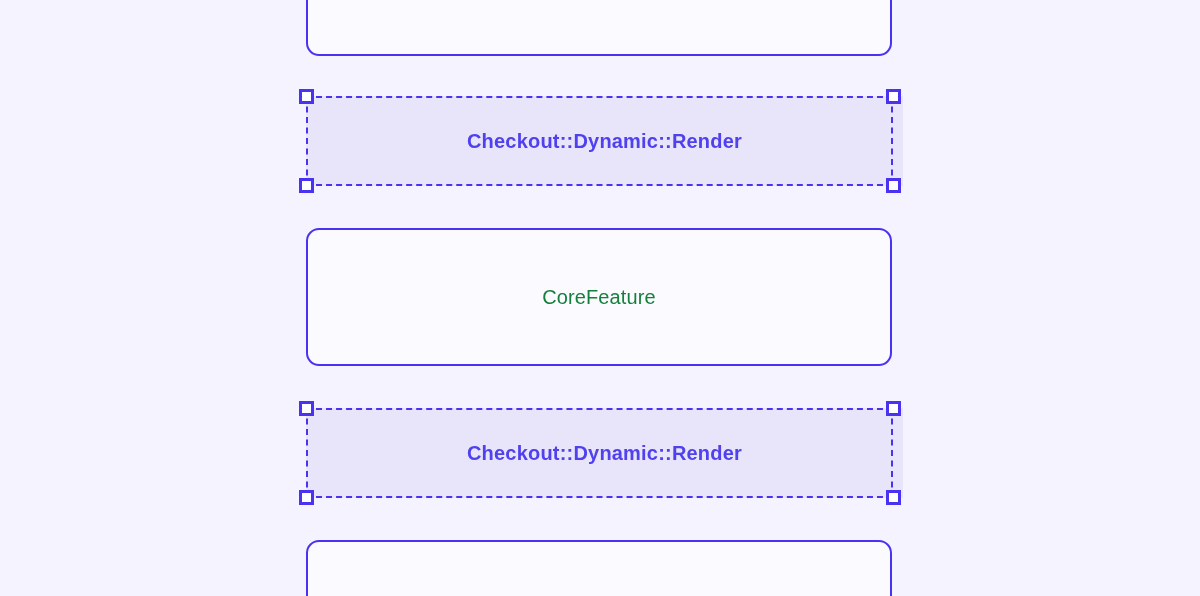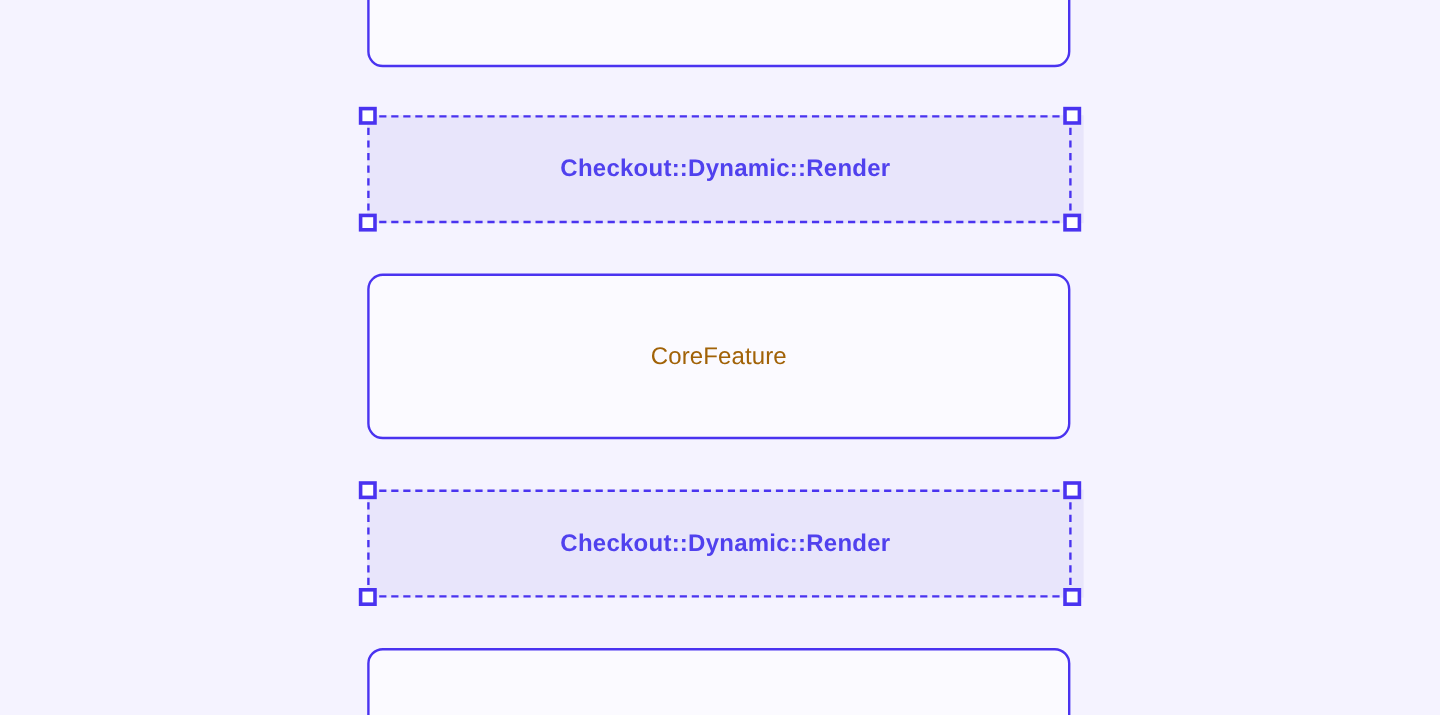--- a/index.html
+++ b/index.html
@@ -33,21 +33,21 @@
     border: 2px solid #4a33f0;
     border-radius: 13px;
     display: flex;
     align-items: center;
     justify-content: center;
   }
   .node-label {
     font-family: "Liberation Sans", sans-serif;
     font-size: 20px;
     font-weight: 400;
-    color: #a16207;
+    color: #15803d;
     letter-spacing: 0.1px;
     white-space: nowrap;
   }
 
   
   #node-box-top {
     top: -92px;
     height: 148px;
   }
   

